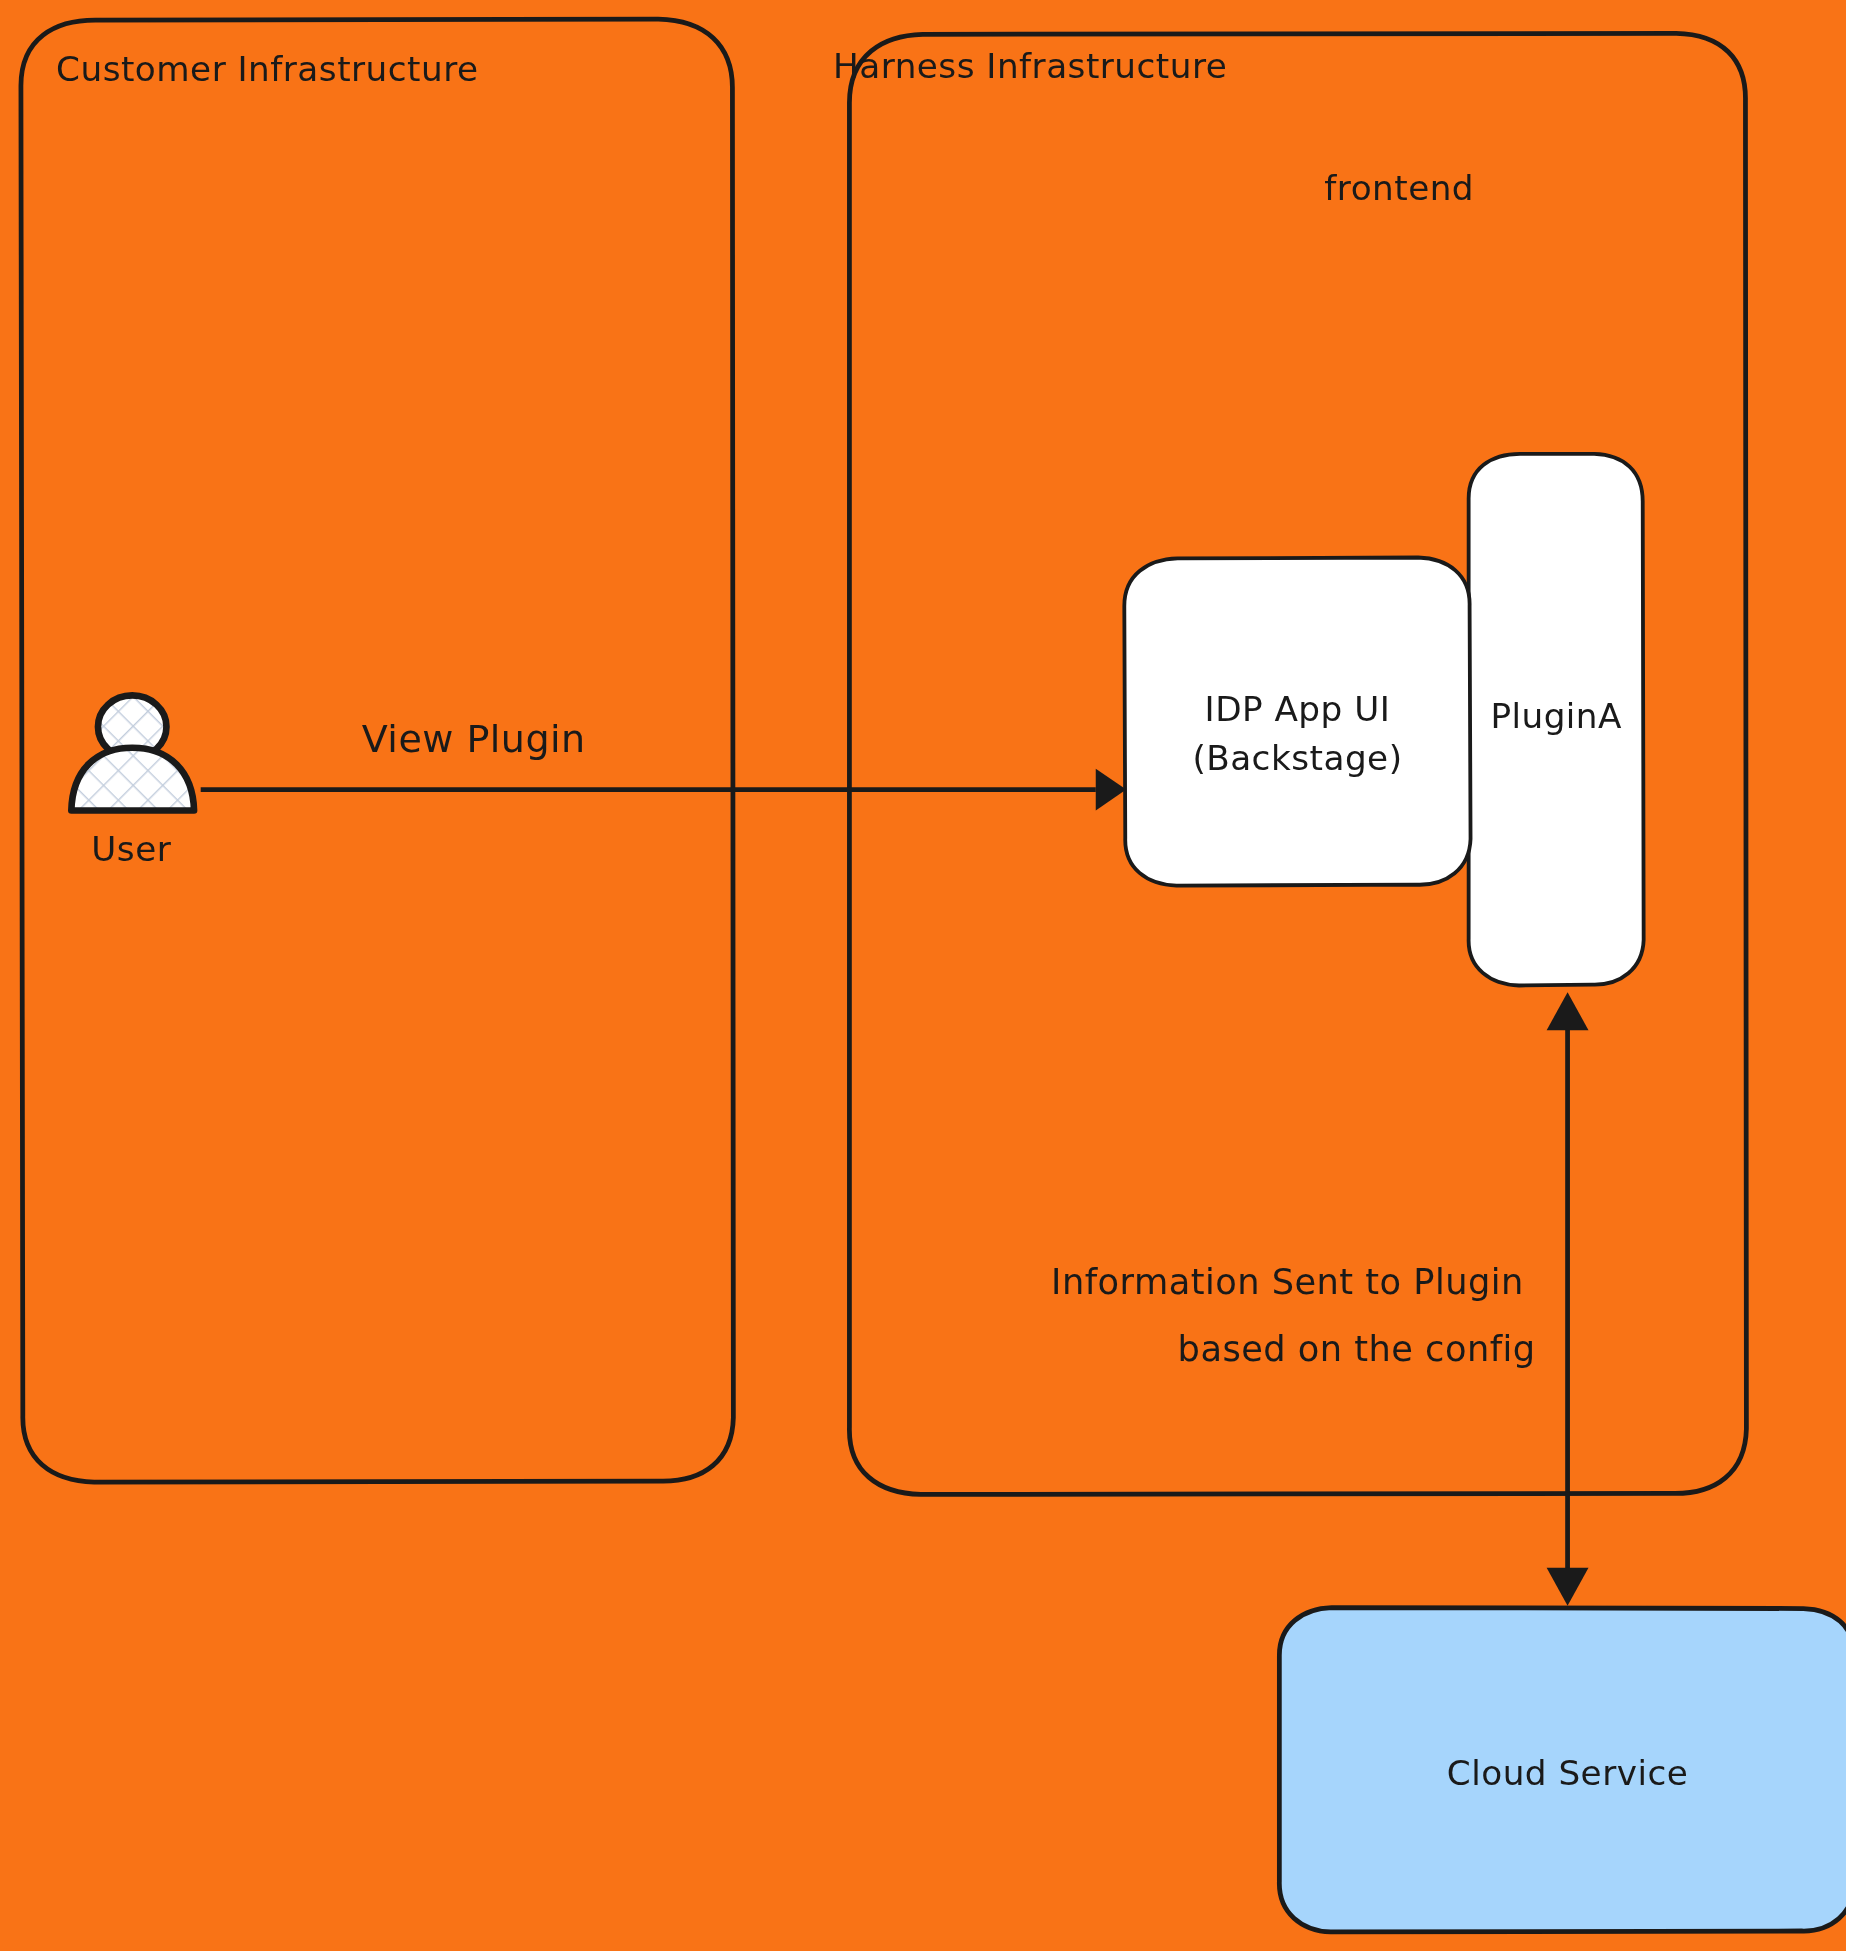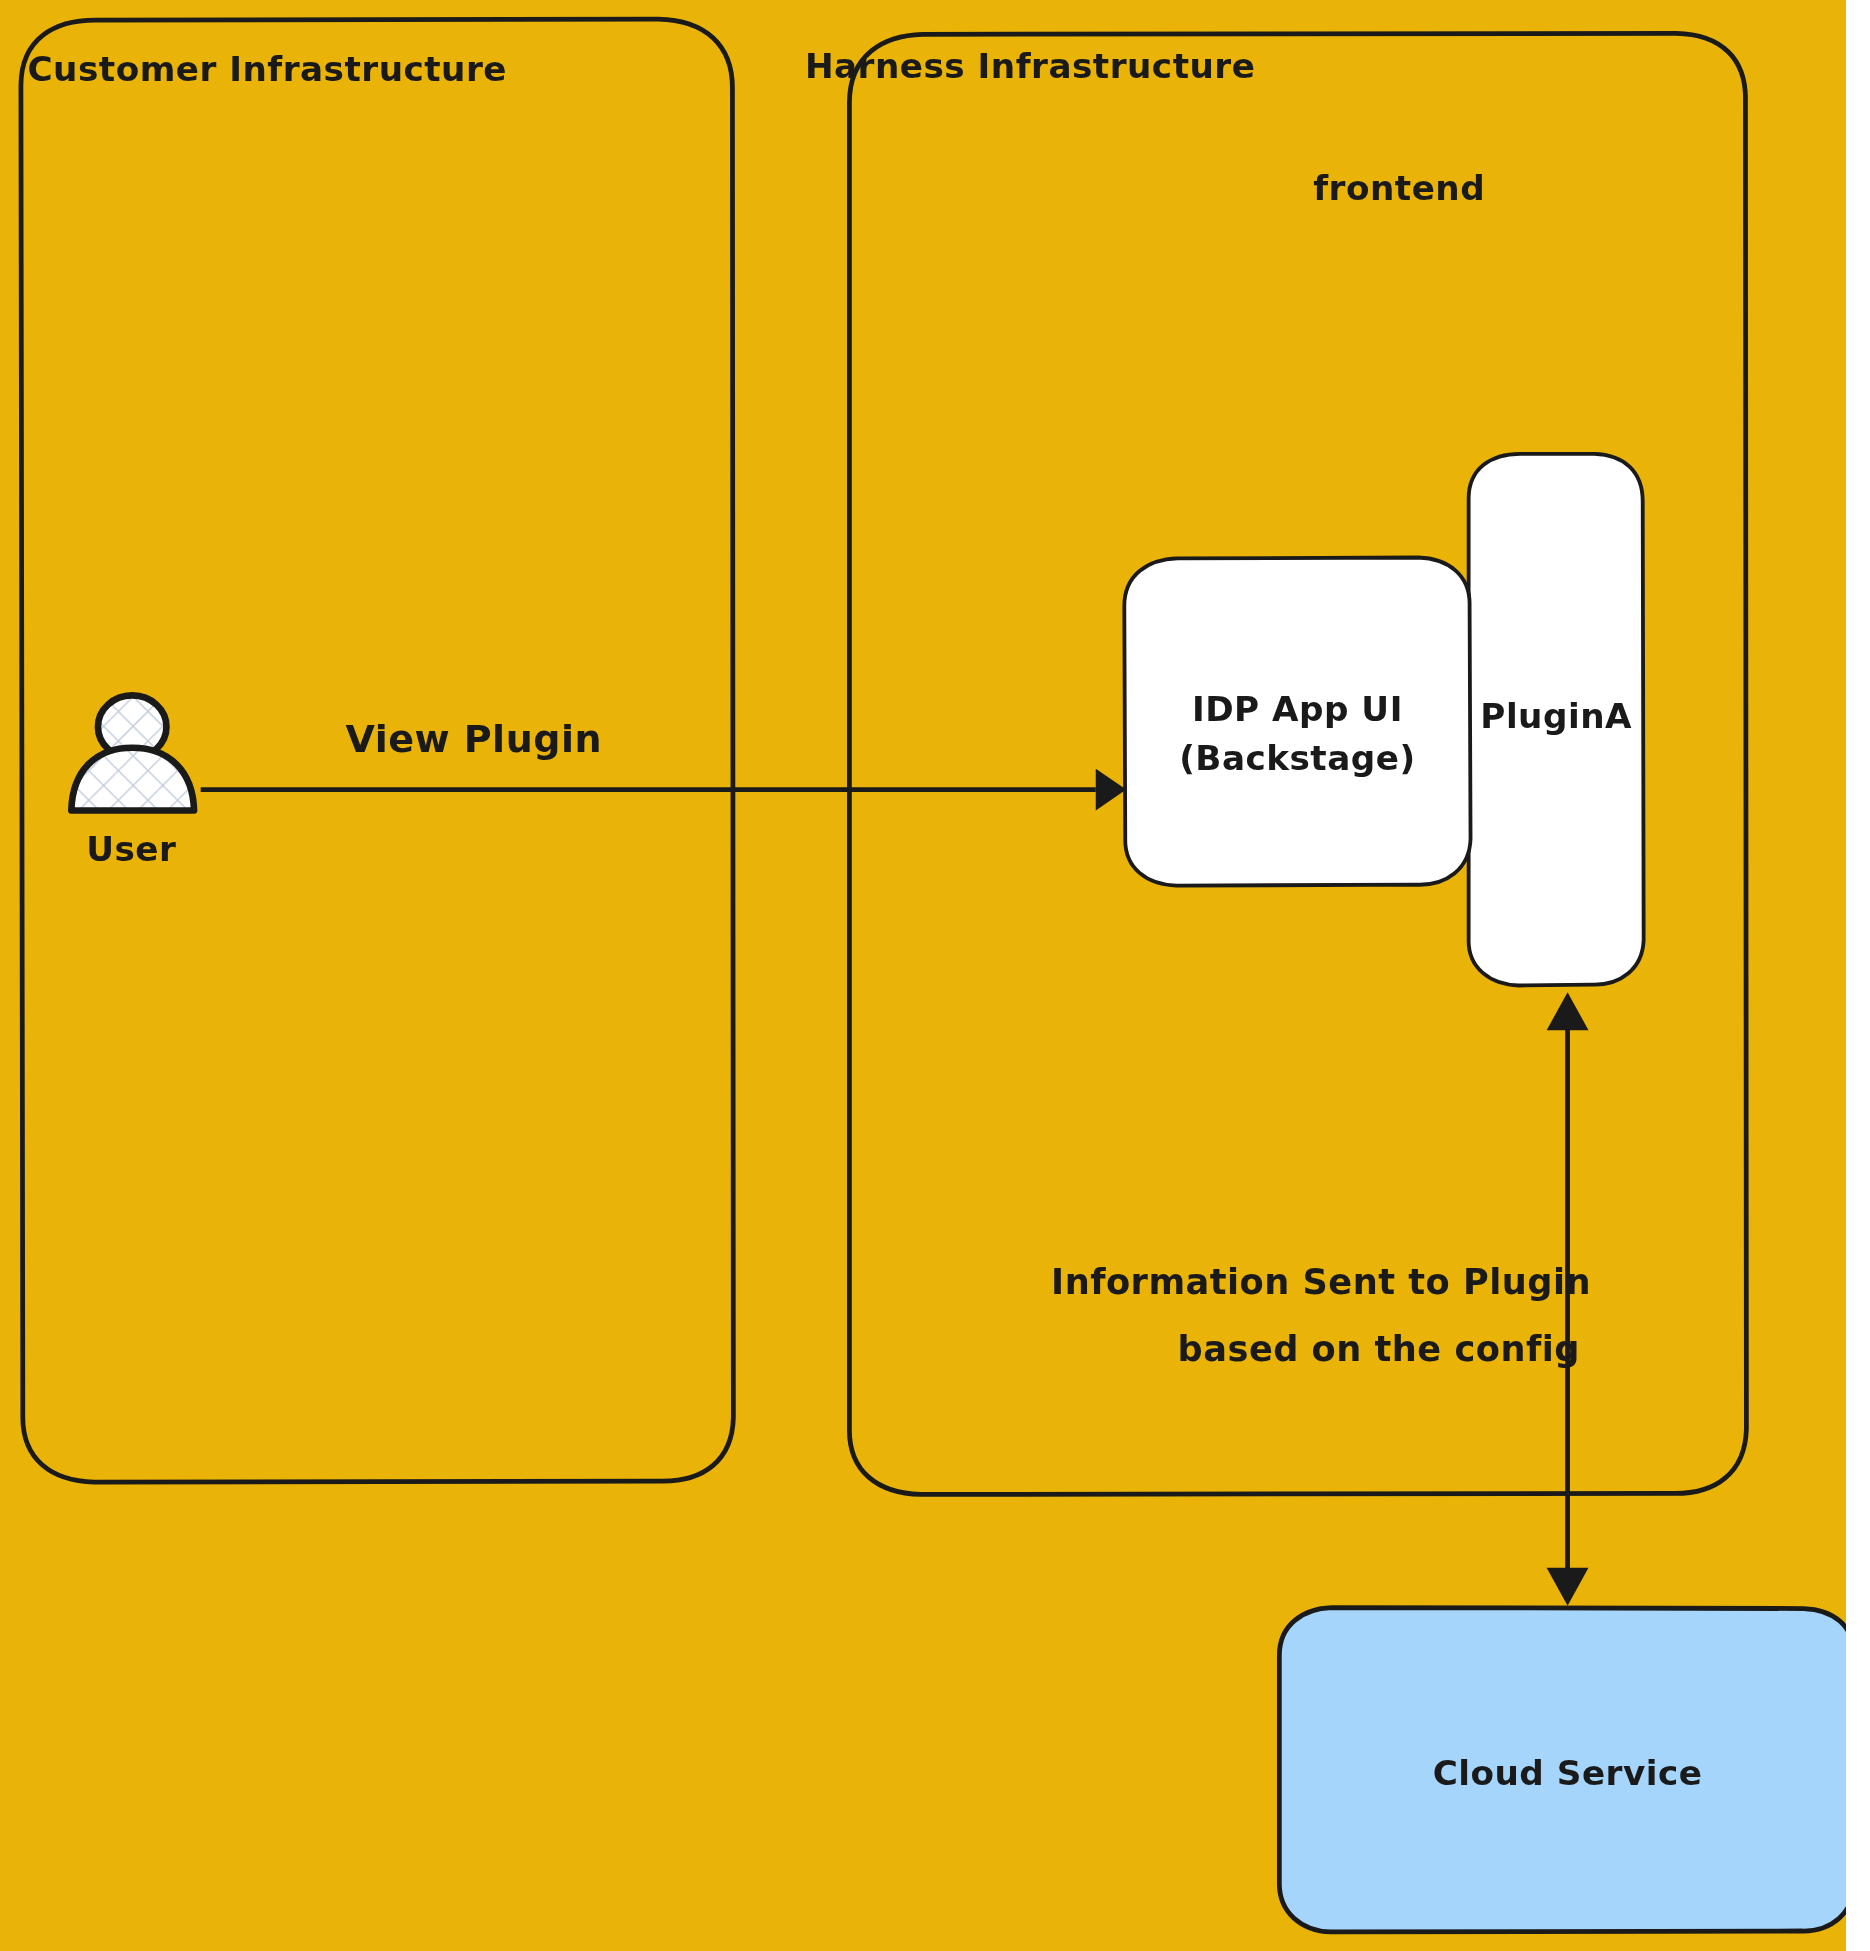--- a/index.html
+++ b/index.html
@@ -8,23 +8,22 @@
     padding: 0;
     background: #ffffff;
   }
   body {
     font-family: "DejaVu Sans", sans-serif;
   }
   #canvas {
     position: relative;
     width: 1846px;
     height: 1952px;
-    background: #eab308;
+    background: #f97316;
     overflow: hidden;
-    font-weight: bold;
   }
   #diagram-svg {
     position: absolute;
     left: 0;
     top: 0;
     width: 1871px;
     height: 1952px;
   }
   .hand-label {
     font-family: "DejaVu Sans", sans-serif;

